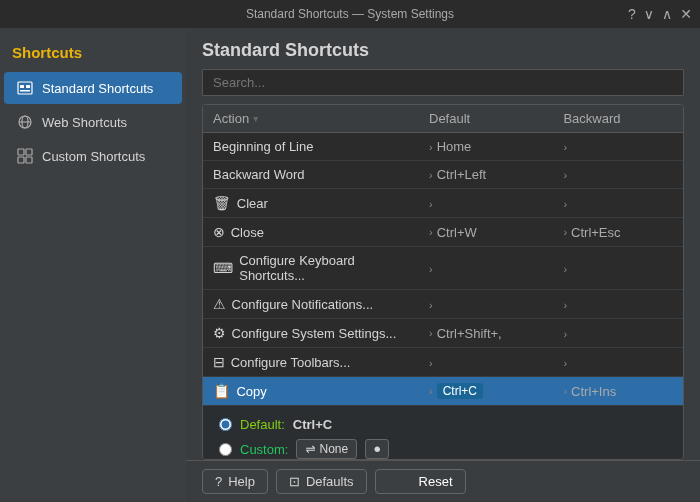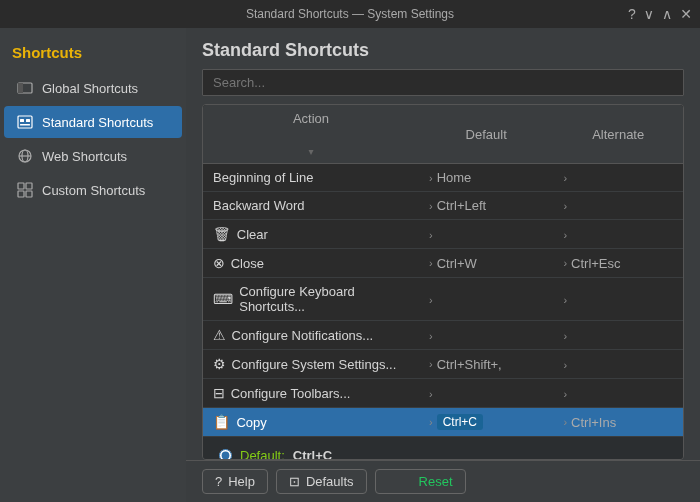--- a/index.html
+++ b/index.html
@@ -147,22 +147,21 @@
     }
     thead th:nth-child(2) {
       width: 28%;
     }
     thead th:nth-child(3) {
       width: 27%;
     }
     .th-content {
       display: flex;
       align-items: center;
-      gap: 20px;
-      flex-direction: column;
+      gap: 4px;
     }
     tbody tr {
       border-bottom: 1px solid #3a3d3f;
     }
     tbody tr.selected {
       background: #2d6ea8;
       color: #fff;
     }
     tbody tr.selected td {
       color: #fff;
@@ -248,21 +247,21 @@
       border-radius: 4px;
       padding: 4px 12px;
       color: #d4d4d4;
       font-size: 13px;
       cursor: pointer;
       display: flex;
       align-items: center;
       gap: 6px;
     }
     .footer-btn.disabled {
-      color: #22c55e;
+      color: #ffffff;
       cursor: default;
       padding-left: 43px;
     }
   </style>
 </head>
 <body>
 
 <div class="titlebar">
   <span>Standard Shortcuts — System Settings</span>
   <div class="titlebar-controls">
@@ -271,29 +270,20 @@
     <span class="titlebar-control">∧</span>
     <span class="titlebar-control">✕</span>
   </div>
 </div>
 
 <div class="main-layout">
 
   <div class="sidebar">
     <div class="sidebar-title">Shortcuts</div>
 
-    <div class="sidebar-item">
-      <div class="sidebar-icon">
-        <svg width="16" height="16" viewBox="0 0 16 16" fill="none">
-          <rect x="1" y="3" width="14" height="10" rx="1" stroke="#aaa" stroke-width="1.2" fill="none"></rect>
-          <rect x="1" y="3" width="5" height="10" fill="#555"></rect>
-        </svg>
-      </div>
-      <span>Global Shortcuts</span>
-    </div>
 
     <div class="sidebar-item active">
       <div class="sidebar-icon">
         <svg width="16" height="16" viewBox="0 0 16 16" fill="none">
           <rect x="1" y="2" width="14" height="12" rx="1" stroke="#fff" stroke-width="1.2" fill="none"></rect>
           <rect x="3" y="5" width="4" height="3" rx="0.5" fill="#fff"></rect>
           <rect x="9" y="5" width="4" height="3" rx="0.5" fill="#fff"></rect>
           <rect x="3" y="10" width="10" height="1.5" rx="0.5" fill="#fff"></rect>
         </svg>
       </div>
@@ -340,21 +330,21 @@
                 <span style="color:#666; font-size:10px;">▾</span>
               </div>
             </th>
             <th>
               <div class="th-content">
                 <span>Default</span>
               </div>
             </th>
             <th>
               <div class="th-content">
-                <span>Alternate</span>
+                <span>Backward</span>
               </div>
             </th>
           </tr>
         </thead>
         <tbody id="table-body">
         <tr>
               <td>
                 <div class="td-with-icon">
                   <span>Beginning of Line</span>
                 </div>

